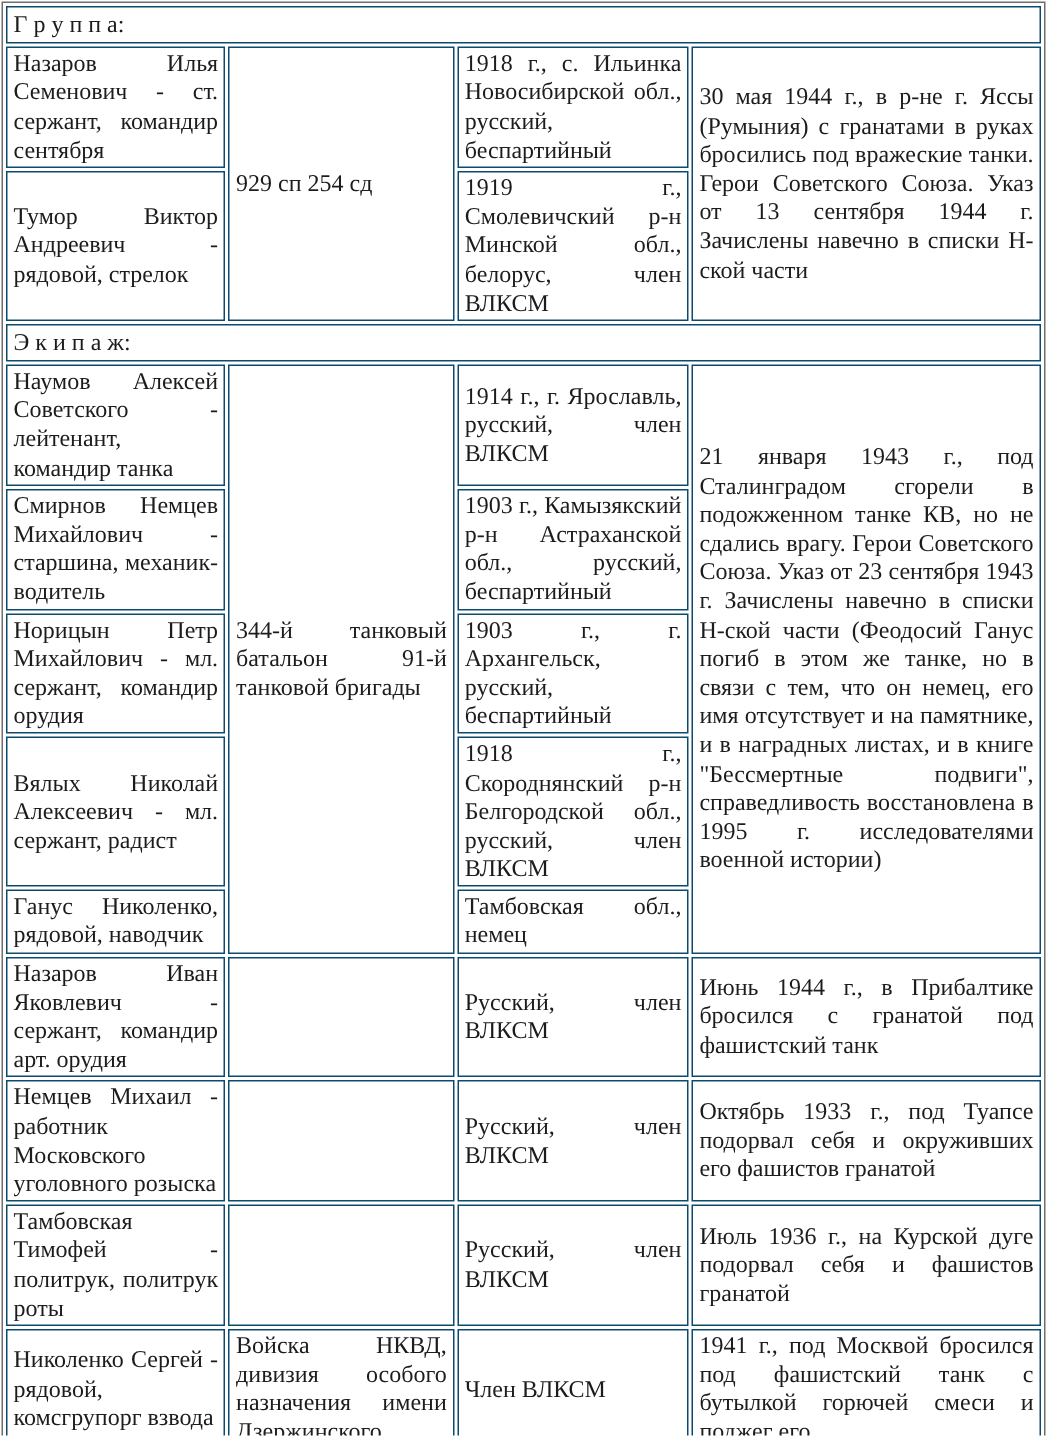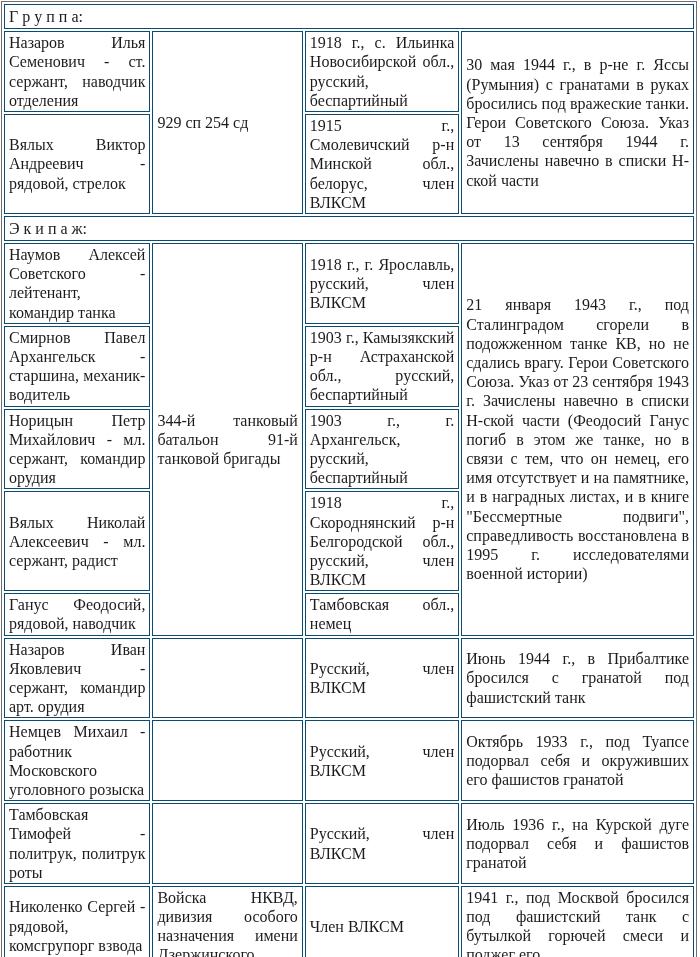--- a/index.html
+++ b/index.html
@@ -50,53 +50,53 @@
       <col class="c2">
       <col class="c3">
       <col class="c4">
   </colgroup>
   <tbody>
 
     <tr>
       <td class="hdr" colspan="4">Г р у п п а:</td>
     </tr>
     <tr>
-      <td>Назаров Илья Семенович - ст. сержант, наводчик отделения</td>
+      <td>Назаров Илья Семенович - ст. сержант, командир сентября</td>
       <td rowspan="2">929 сп 254 сд</td>
       <td>1918 г., с. Ильинка Новосибирской обл., русский, беспартийный</td>
       <td rowspan="2">30 мая 1944 г., в р-не г. Яссы (Румыния) с гранатами в руках бросились под вражеские танки. Герои Советского Союза. Указ от 13 сентября 1944 г. Зачислены навечно в списки Н-ской части</td>
     </tr>
     <tr>
-      <td>Вялых Виктор Андреевич - рядовой, стрелок</td>
-      <td>1915 г., Смолевичский р-н Минской обл., белорус, член ВЛКСМ</td>
+      <td>Тумор Виктор Андреевич - рядовой, стрелок</td>
+      <td>1919 г., Смолевичский р-н Минской обл., белорус, член ВЛКСМ</td>
     </tr>
 
     <tr>
       <td class="hdr" colspan="4">Э к и п а ж:</td>
     </tr>
     <tr>
       <td>Наумов Алексей Советского - лейтенант, командир танка</td>
       <td rowspan="5">344-й танковый батальон 91-й танковой бригады</td>
-      <td>1918 г., г. Ярославль, русский, член ВЛКСМ</td>
+      <td>1914 г., г. Ярославль, русский, член ВЛКСМ</td>
       <td rowspan="5">21 января 1943 г., под Сталинградом сгорели в подожженном танке КВ, но не сдались врагу. Герои Советского Союза. Указ от 23 сентября 1943 г. Зачислены навечно в списки Н-ской части (Феодосий Ганус погиб в этом же танке, но в связи с тем, что он немец, его имя отсутствует и на памятнике, и в наградных листах, и в книге "Бессмертные подвиги", справедливость восстановлена в 1995 г. исследователями военной истории)</td>
     </tr>
     <tr>
-      <td>Смирнов Павел Архангельск - старшина, механик-водитель</td>
+      <td>Смирнов Немцев Михайлович - старшина, механик-водитель</td>
       <td>1903 г., Камызякский р-н Астраханской обл., русский, беспартийный</td>
     </tr>
     <tr>
       <td>Норицын Петр Михайлович - мл. сержант, командир орудия</td>
       <td>1903 г., г. Архангельск, русский, беспартийный</td>
     </tr>
     <tr>
       <td>Вялых Николай Алексеевич - мл. сержант, радист</td>
       <td>1918 г., Скороднянский р-н Белгородской обл., русский, член ВЛКСМ</td>
     </tr>
     <tr>
-      <td>Ганус Феодосий, рядовой, наводчик</td>
+      <td>Ганус Николенко, рядовой, наводчик</td>
       <td>Тамбовская обл., немец</td>
     </tr>
 
     <tr>
       <td>Назаров Иван Яковлевич - сержант, командир арт. орудия</td>
       <td></td>
       <td>Русский, член ВЛКСМ</td>
       <td>Июнь 1944 г., в Прибалтике бросился с гранатой под фашистский танк</td>
     </tr>
     <tr>

